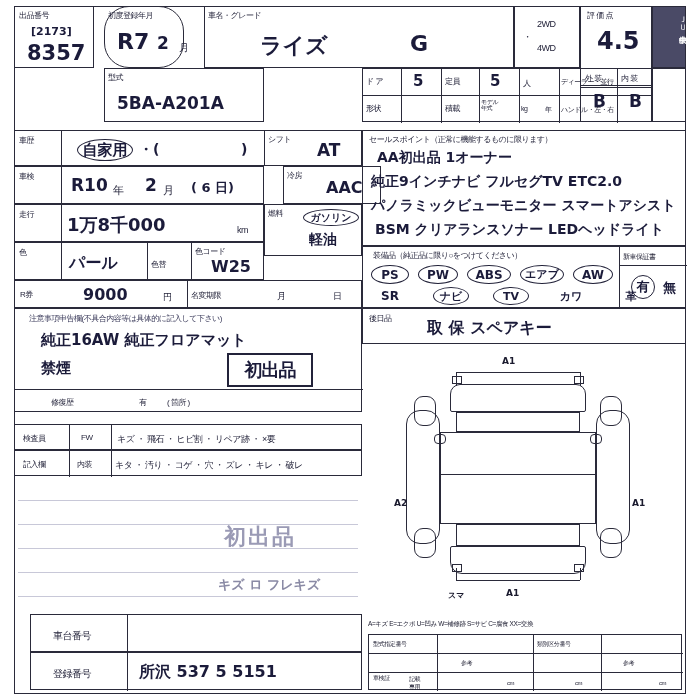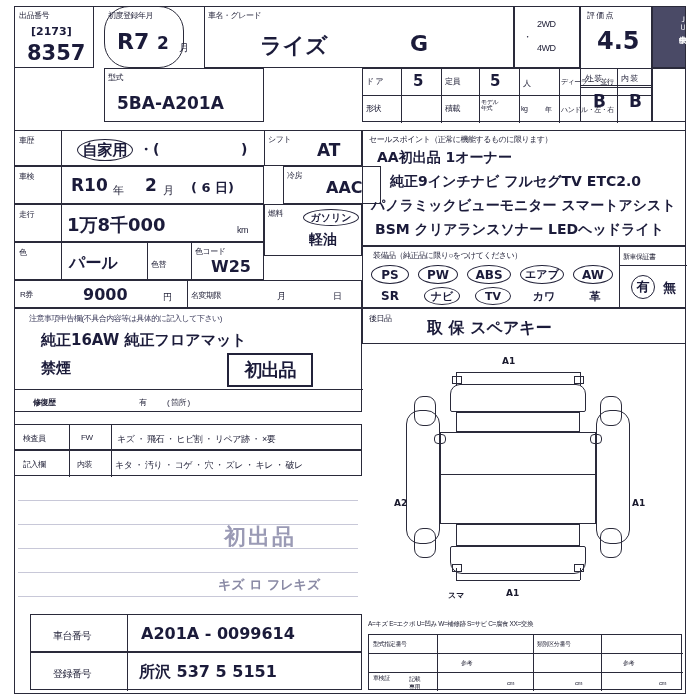--- a/index.html
+++ b/index.html
@@ -179,21 +179,21 @@
     <div class="lbl" style="position:absolute; left:262px; top:9px; font-size:9px;">月</div>
     <div class="lbl" style="position:absolute; left:318px; top:9px; font-size:9px;">日</div>
   </div>
 
   <div class="bx" style="left:14px; top:308px; width:348px; height:104px;">
     <div class="lbl" style="position:absolute; left:14px; top:4px; color:#3a3a5a;">注意事項申告欄(不具合内容等は具体的に記入して下さい)</div>
     <div class="hand" style="position:absolute; left:26px; top:22px; font-size:15px;">純正16AW  純正フロアマット</div>
     <div class="hand" style="position:absolute; left:26px; top:50px; font-size:15px;">禁煙</div>
     <div class="hand stamp" style="position:absolute; left:212px; top:44px; width:86px; height:34px; font-size:18px;">初出品</div>
     <div class="hline" style="left:0; top:80px; width:348px;"></div>
-    <div class="lbl" style="position:absolute; left:18px; top:88px;font-weight:bold;">修復歴</div>
+    <div class="lbl" style="position:absolute; left:36px; top:88px;">修復歴</div>
     <div class="lbl" style="position:absolute; left:124px; top:88px;">有</div>
     <div class="lbl" style="position:absolute; left:152px; top:88px;">( 箇所 )</div>
   </div>
 
   <div class="bx" style="left:14px; top:424px; width:348px; height:26px;">
     <div class="vline" style="left:54px; top:0; height:26px;"></div>
     <div class="vline" style="left:96px; top:0; height:26px;"></div>
     <div class="lbl" style="position:absolute; left:8px; top:8px;">検査員</div>
     <div class="lbl" style="position:absolute; left:66px; top:8px;">FW</div>
     <div class="lbl" style="position:absolute; left:102px; top:8px; font-size:9px;">キズ ・ 飛石 ・ ヒビ割 ・ リペア跡 ・ ×要</div>
@@ -212,53 +212,52 @@
     <div class="hline" style="left:4px; top:72px; width:340px; background:#c8c8d8;"></div>
     <div class="hline" style="left:4px; top:96px; width:340px; background:#c8c8d8;"></div>
     <div class="hline" style="left:4px; top:120px; width:340px; background:#c8c8d8;"></div>
     <div class="hand ghost" style="position:absolute; left:210px; top:46px; font-size:22px; letter-spacing:2px;">初出品</div>
     <div class="hand ghost" style="position:absolute; left:204px; top:100px; font-size:13px; color:#8a8aa5;">キズ ロ フレキズ</div>
   </div>
 
   <div class="bx" style="left:30px; top:614px; width:332px; height:38px;">
     <div class="vline" style="left:96px; top:0; height:38px;"></div>
     <div class="lbl" style="position:absolute; left:22px; top:14px; font-size:10px;">車台番号</div>
-    <div class="hand" style="position:absolute; left:110px; top:9px; font-size:16px;">A201A - 0099614</div>
   </div>
   <div class="bx" style="left:30px; top:652px; width:332px; height:38px;">
     <div class="vline" style="left:96px; top:0; height:38px;"></div>
     <div class="lbl" style="position:absolute; left:22px; top:14px; font-size:10px;">登録番号</div>
     <div class="hand" style="position:absolute; left:108px; top:9px; font-size:16px;">所沢 537 5 5151</div>
   </div>
 
   <div class="bx" style="left:362px; top:130px; width:324px; height:116px;">
     <div class="lbl" style="position:absolute; left:6px; top:3px;">セールスポイント（正常に機能するものに限ります）</div>
     <div class="hand" style="position:absolute; left:14px; top:18px; font-size:14px;">AA初出品   1オーナー</div>
-    <div class="hand" style="position:absolute; left:8px; top:42px; font-size:14px;margin-left:19px;">純正9インチナビ  フルセグTV  ETC2.0</div>
+    <div class="hand" style="position:absolute; left:8px; top:42px; font-size:14px;">純正9インチナビ  フルセグTV  ETC2.0</div>
     <div class="hand" style="position:absolute; left:8px; top:66px; font-size:14px;">パノラミックビューモニター  スマートアシスト</div>
     <div class="hand" style="position:absolute; left:12px; top:90px; font-size:14px;">BSM   クリアランスソナー  LEDヘッドライト</div>
   </div>
 
   <div class="bx" style="left:362px; top:246px; width:324px; height:62px;">
     <div class="lbl" style="position:absolute; left:10px; top:3px;">装備品（純正品に限り○をつけてください）</div>
     <div class="vline" style="left:256px; top:0; height:62px;"></div>
     <div class="hline" style="left:256px; top:18px; width:68px;"></div>
     <div class="tiny" style="position:absolute; left:260px; top:5px;">新車保証書</div>
     <div class="hand circled" style="position:absolute; left:268px; top:28px; font-size:13px; width:24px; height:24px;">有</div>
     <div class="hand" style="position:absolute; left:300px; top:32px; font-size:13px;">無</div>
 
     <div style="position:absolute; left:8px; top:18px; display:flex; gap:9px;">
       <span class="hand ellipse" style="font-size:12px; width:38px; height:19px;">PS</span>
       <span class="hand ellipse" style="font-size:12px; width:40px; height:19px;">PW</span>
       <span class="hand ellipse" style="font-size:12px; width:44px; height:19px;">ABS</span>
       <span class="hand ellipse" style="font-size:11px; width:44px; height:19px;">エアブ</span>
       <span class="hand ellipse" style="font-size:12px; width:40px; height:19px;">AW</span>
     </div>
 
-    <div style="position:absolute; left:8px; top:40px; display:flex; gap:15px; align-items:center;">
+    <div style="position:absolute; left:8px; top:40px; display:flex; gap:24px; align-items:center;">
       <span class="hand" style="font-size:12px; width:38px; text-align:center;">SR</span>
       <span class="hand ellipse" style="font-size:11px; width:36px; height:18px;">ナビ</span>
       <span class="hand ellipse" style="font-size:11px; width:36px; height:18px;">TV</span>
       <span class="hand" style="font-size:11px; width:36px; text-align:center;">カワ</span>
       <span class="hand" style="font-size:11px; width:36px; text-align:center;">革</span>
     </div>
   </div>
 
   <div class="bx" style="left:362px; top:308px; width:324px; height:36px;">
     <div class="lbl" style="position:absolute; left:6px; top:4px;">後日品</div>

